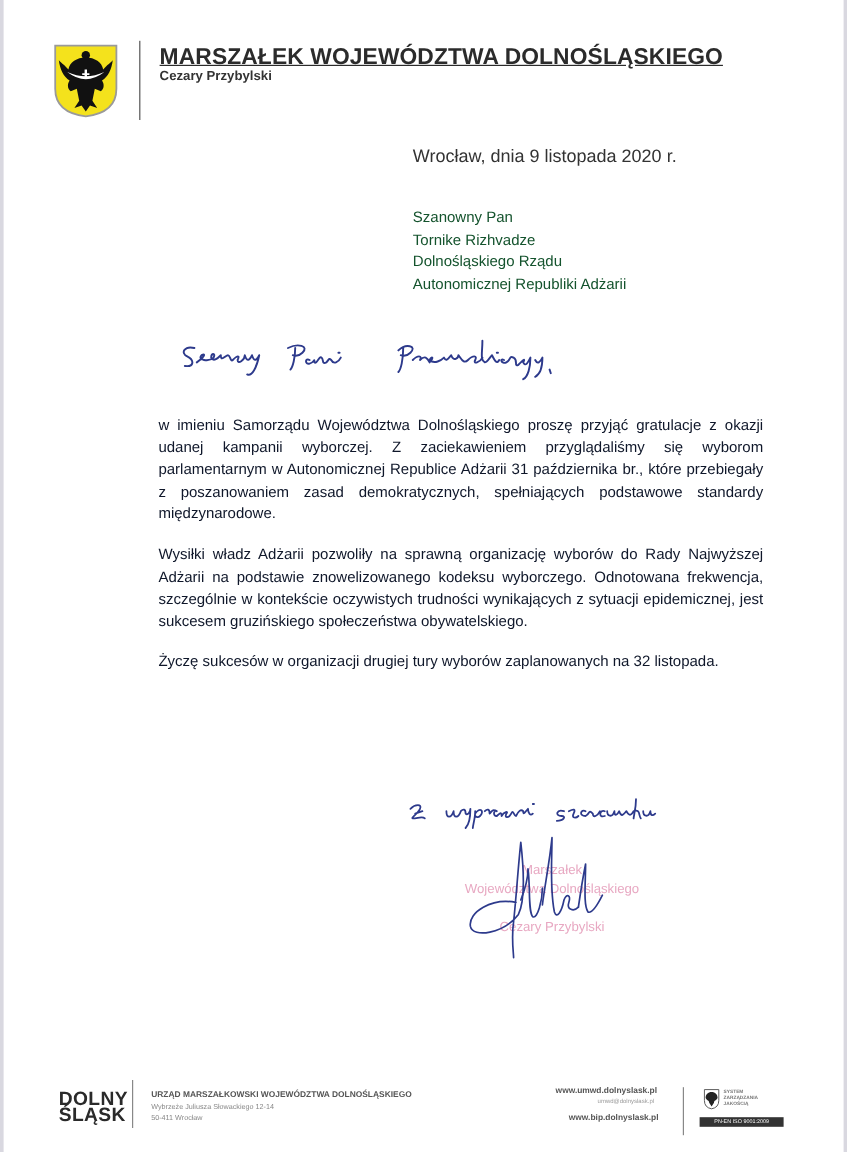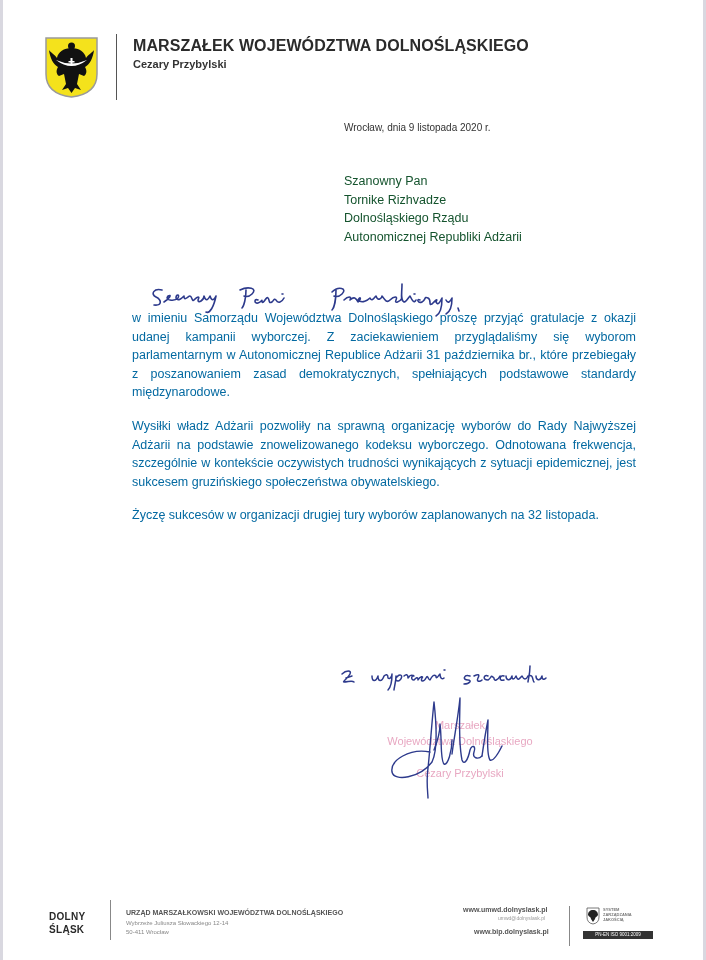--- a/index.html
+++ b/index.html
@@ -6,38 +6,38 @@
     body {
       width: 706px; height: 960px; background: #ffffff; position: relative; overflow: hidden;
       font-family: "Liberation Sans", "DejaVu Sans", sans-serif; color: #2a2a2a;
     }
     .edge-left, .edge-right { position: absolute; top: 0; bottom: 0; width: 3px; background: #d9d8e0; }
     .edge-left { left: 0; }
     .edge-right { right: 0; }
 
     .crest { position: absolute; left: 44px; top: 36px; width: 55px; height: 63px; }
     .header-divider { position: absolute; left: 116px; top: 34px; width: 1px; height: 66px; background: #555; }
-    .header-title { position: absolute; left: 133px; top: 37px; font-weight: bold; font-size: 16px; color: #2b2b2b; letter-spacing: 0.1px; }
+    .header-title { position: absolute; left: 133px; top: 37px; font-weight: bold; font-size: 19px; color: #2b2b2b; letter-spacing: 0.1px; text-decoration: underline; }
     .header-subtitle { position: absolute; left: 133px; top: 58px; font-weight: bold; font-size: 11px; color: #333; }
 
-    .date { position: absolute; left: 344px; top: 122px; font-size: 10px; color: #333; text-align: center; }
+    .date { position: absolute; left: 344px; top: 122px; font-size: 15px; color: #333; text-align: center; }
     .recipient { position: absolute; left: 344px; top: 172px; font-size: 12.5px; color: #14532d; line-height: 18.5px; }
 
     .salutation { position: absolute; left: 148px; top: 278px; width: 360px; height: 48px; }
-    .body-text { position: absolute; left: 132px; top: 309px; width: 504px; font-size: 12.5px; line-height: 18.6px; color: #0369a1; }
+    .body-text { position: absolute; left: 132px; top: 345px; width: 504px; font-size: 12.5px; line-height: 18.6px; color: #0f172a; }
     .body-text p { margin: 0 0 15px 0; text-align: justify; }
 
     .closing { position: absolute; left: 338px; top: 660px; width: 240px; height: 40px; }
     .stamp { position: absolute; left: 360px; top: 718px; width: 200px; text-align: center; color: #e8a8c2; font-size: 11px; line-height: 15px; }
     .stamp .l1 { position: absolute; left: 0; right: 0; top: 0; }
     .stamp .l2 { position: absolute; left: 0; right: 0; top: 16px; }
     .stamp .l3 { position: absolute; left: 0; right: 0; top: 48px; }
     .signature { position: absolute; left: 370px; top: 690px; width: 160px; height: 110px; }
 
-    .footer-logo { position: absolute; left: 49px; top: 910px; font-weight: bold; font-size: 10px; line-height: 13px; color: #2a2a2a; letter-spacing: 0.3px; }
+    .footer-logo { position: absolute; left: 49px; top: 910px; font-weight: bold; font-size: 16px; line-height: 13px; color: #2a2a2a; letter-spacing: 0.3px; }
     .footer-divider { position: absolute; left: 110px; top: 900px; width: 1px; height: 40px; background: #888; }
     .footer-office { position: absolute; left: 126px; top: 909px; font-size: 7px; font-weight: bold; color: #555; }
     .footer-addr1 { position: absolute; left: 126px; top: 920px; font-size: 6px; color: #888; }
     .footer-addr2 { position: absolute; left: 126px; top: 929px; font-size: 6px; color: #888; }
     .footer-web1 { position: absolute; left: 463px; top: 906px; font-size: 7px; color: #555; font-weight: bold; }
     .footer-email { position: absolute; left: 498px; top: 915px; font-size: 5px; color: #999; }
     .footer-web2 { position: absolute; left: 474px; top: 928px; font-size: 7px; color: #555; font-weight: bold; }
     .footer-divider2 { position: absolute; left: 569px; top: 906px; width: 1px; height: 40px; background: #888; }
     .cert { position: absolute; left: 583px; top: 905px; width: 90px; height: 40px; }
     .cert-eagle { position: absolute; left: 3px; top: 2px; width: 14px; height: 18px; }

